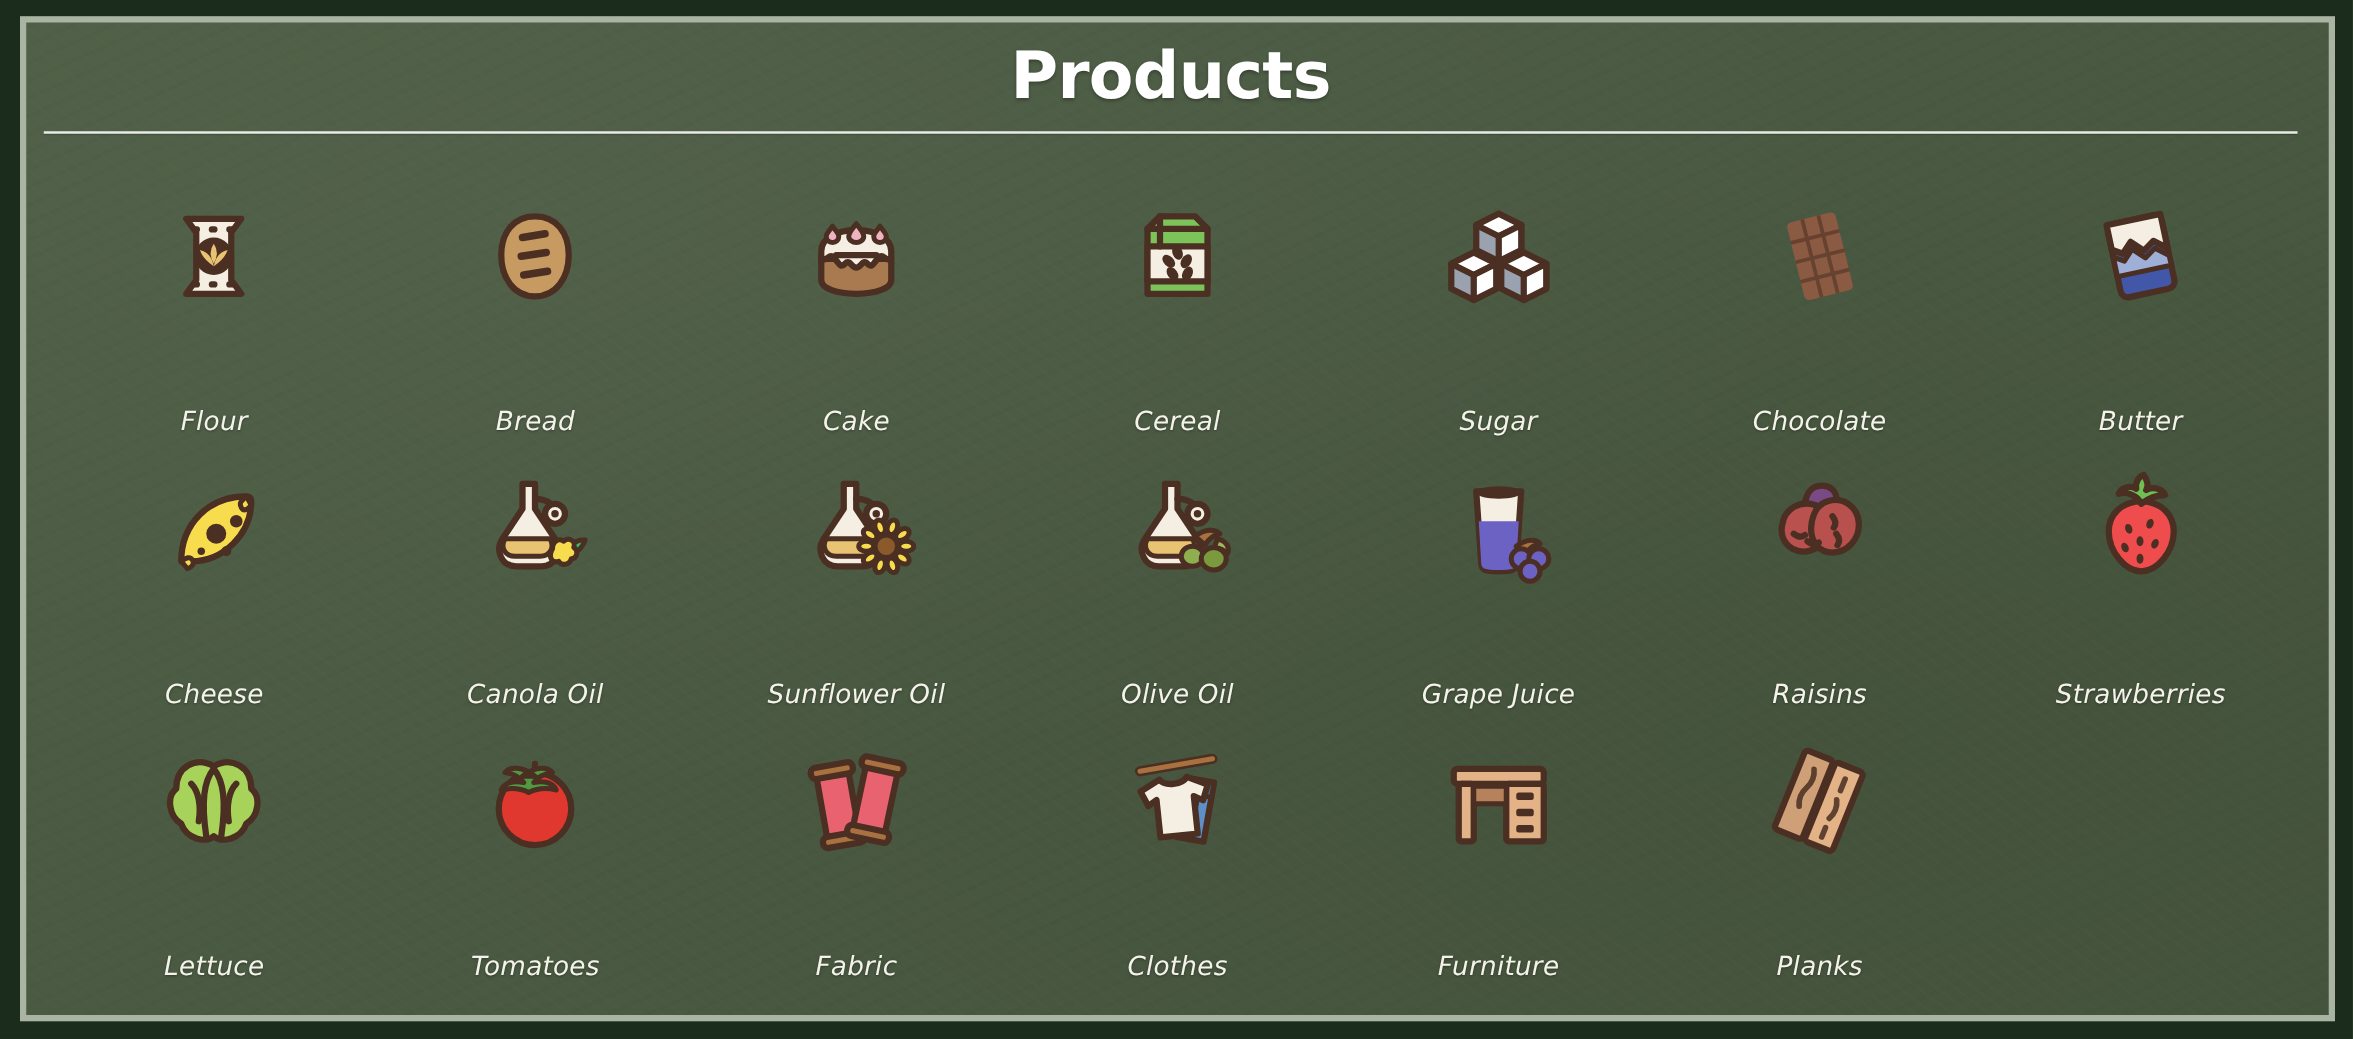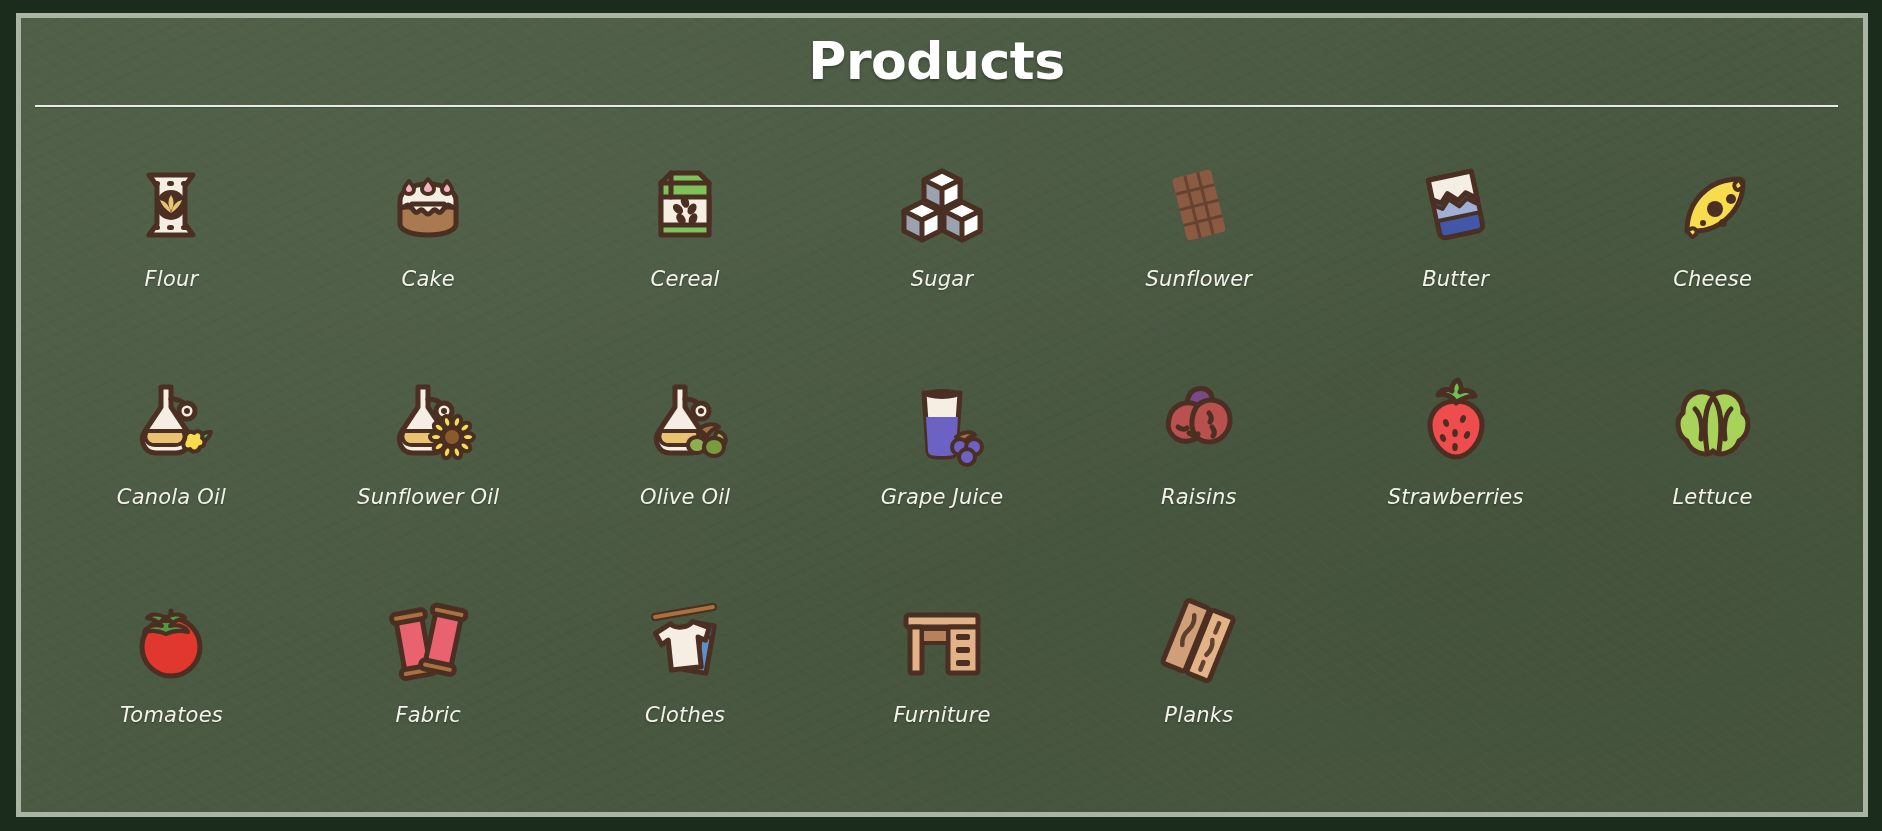--- a/index.html
+++ b/index.html
@@ -82,21 +82,21 @@
     display: grid;
     grid-template-columns: repeat(7, 1fr);
     grid-auto-rows: 218px;
     padding: 24px 22px 0 22px;
   }
 
   .product-cell {
     display: flex;
     flex-direction: column;
     align-items: center;
-    justify-content: flex-start;
+    justify-content: space-between;
     padding-top: 26px;
   }
 
   .product-icon {
     width: 96px;
     height: 96px;
     display: flex;
     align-items: center;
     justify-content: center;
   }
@@ -141,20 +141,33 @@
         <rect x="44" y="68" width="7" height="5" rx="2.5"></rect>
         <rect x="58" y="68" width="7" height="5" rx="2.5"></rect>
       </g>
             </svg>
           </div>
           <div class="product-label">Flour</div>
         </div>
         <div class="product-cell">
           <div class="product-icon">
             <svg width="96" height="96" viewBox="0 0 96 96">
+      <path d="M48 16 c17 0 27 13 27 31 s-10 33 -27 33 s-27 -15 -27 -33 s10 -31 27 -31z" fill="#c79a62" stroke="#4a2f22" stroke-width="5" stroke-linejoin="round" stroke-linecap="round"></path>
+      <g stroke="#4a2f22" stroke-width="6" stroke-linecap="round" fill="none">
+        <line x1="38" y1="33" x2="56" y2="30"></line>
+        <line x1="37" y1="48" x2="57" y2="45"></line>
+        <line x1="39" y1="63" x2="58" y2="60"></line>
+      </g>
+            </svg>
+          </div>
+          <div class="product-label">Bread</div>
+        </div>
+        <div class="product-cell">
+          <div class="product-icon">
+            <svg width="96" height="96" viewBox="0 0 96 96">
       <path d="M20 50 h56 v17 c0 7 -13 11 -28 11 s-28 -4 -28 -11z" fill="#a97a50" stroke="#4a2f22" stroke-width="5" stroke-linejoin="round" stroke-linecap="round"></path>
       <path d="M20 44 c0 -11 13 -17 28 -17 s28 6 28 17 v6 c-5 3 -6 -5 -10 -1 c-4 4 -5 9 -9 5 c-4 -4 -5 3 -9 3 c-4 0 -5 -7 -9 -3 c-4 4 -5 -1 -9 -5 c-4 -4 -5 4 -10 1z" fill="#f4efe2" stroke="#4a2f22" stroke-width="5" stroke-linejoin="round" stroke-linecap="round"></path>
       <path d="M48 22 c4 5 6 7 6 10 c0 3 -3 5 -6 5 c-3 0 -6 -2 -6 -5 c0 -3 2 -5 6 -10z" fill="#f0b4c0" stroke="#4a2f22" stroke-width="4" stroke-linejoin="round" stroke-linecap="round"></path>
       <path d="M29 24 c3 4 5 6 5 8 c0 3 -2 5 -5 5 c-3 0 -5 -2 -5 -5 c0 -2 2 -4 5 -8z" fill="#f0b4c0" stroke="#4a2f22" stroke-width="4" stroke-linejoin="round" stroke-linecap="round"></path>
       <path d="M67 24 c3 4 5 6 5 8 c0 3 -2 5 -5 5 c-3 0 -5 -2 -5 -5 c0 -2 2 -4 5 -8z" fill="#f0b4c0" stroke="#4a2f22" stroke-width="4" stroke-linejoin="round" stroke-linecap="round"></path>
       <line x1="32" y1="47" x2="64" y2="47" stroke="#4a2f22" stroke-width="5" stroke-linecap="round"></line>
             </svg>
           </div>
           <div class="product-label">Cake</div>
         </div>
@@ -202,21 +215,21 @@
         <g stroke="#4a2f22" stroke-width="3" opacity="0.55" fill="none">
           <line x1="41.3" y1="16" x2="41.3" y2="80"></line>
           <line x1="54.6" y1="16" x2="54.6" y2="80"></line>
           <line x1="28" y1="32" x2="68" y2="32"></line>
           <line x1="28" y1="48" x2="68" y2="48"></line>
           <line x1="28" y1="64" x2="68" y2="64"></line>
         </g>
       </g>
             </svg>
           </div>
-          <div class="product-label">Sunflower</div>
+          <div class="product-label">Chocolate</div>
         </div>
         <div class="product-cell">
           <div class="product-icon">
             <svg width="96" height="96" viewBox="0 0 96 96">
       <g transform="rotate(-12 48 48)">
         <rect x="26" y="18" width="44" height="60" rx="6" fill="#4257a8" stroke="#4a2f22" stroke-width="5" stroke-linejoin="round" stroke-linecap="round"></rect>
         <path d="M26 18 h44 v28 l-10 -8 l-9 6 l-9 -9 l-8 8 l-8 -5z" fill="#f4efe2" stroke="#4a2f22" stroke-width="5" stroke-linejoin="round" stroke-linecap="round"></path>
         <path d="M26 44 l8 5 l8 -8 l9 9 l9 -6 l10 8 v8 h-44z" fill="#9fb0d8" stroke="#4a2f22" stroke-width="4" stroke-linejoin="round" stroke-linecap="round"></path>
       </g>
             </svg>

